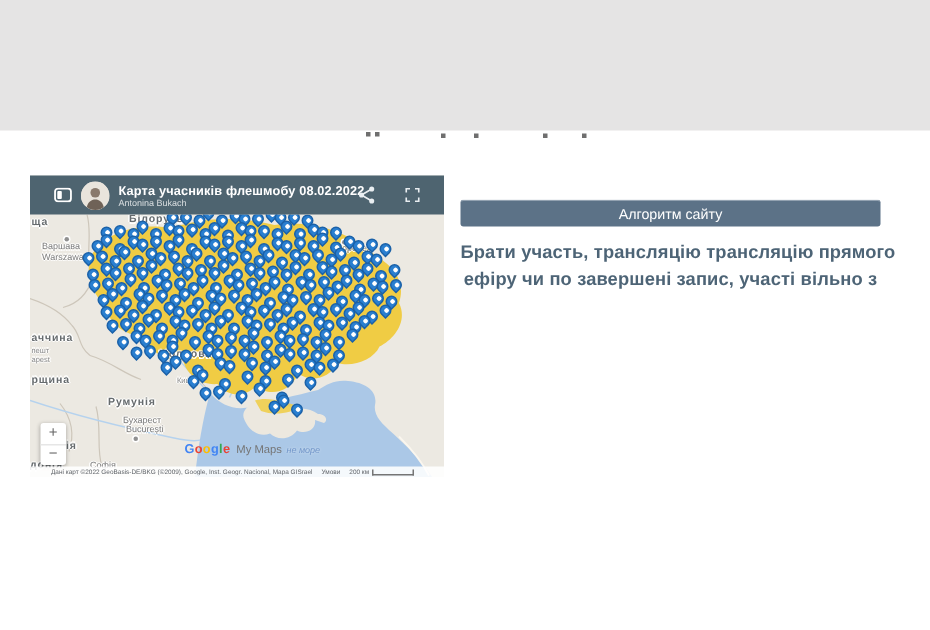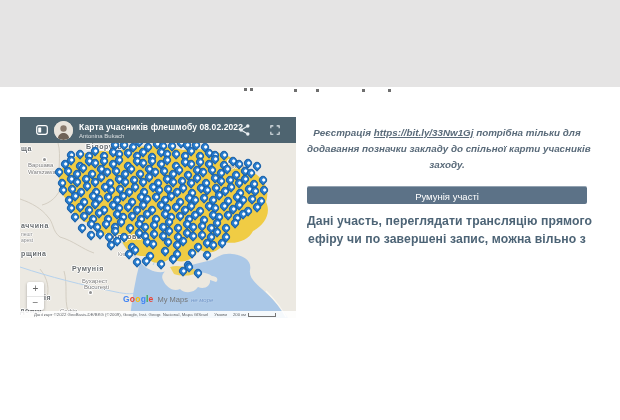--- a/index.html
+++ b/index.html
@@ -458,23 +458,18 @@
       <span class="terms">Умови</span>
       <span class="scalewrap">
         <span>200 км</span>
         <span class="scalebar"></span>
       </span>
     </div>
   </div>
 </div>
 
 <div class="content">
-  <div class="p-italic">
-    <div class="ln"><span>Реєстрація </span><a>https://bit.ly/33Nw1Gj</a><span> потрібна тільки для</span></div>
-    <div class="ln">додавання позначки закладу до спільної карти учасників</div>
-    <div class="ln">заходу.</div>
-  </div>
-  <button class="btn second">Румунія участі</button>
+  <button class="btn second">Алгоритм сайту</button>
   <div class="p-bold">
-    <div class="ln">Дані участь, переглядати трансляцію прямого</div>
-    <div class="ln">ефіру чи по завершені запис, можна вільно з</div>
+    <div class="ln">Брати участь, трансляцію трансляцію прямого</div>
+    <div class="ln">ефіру чи по завершені запис, участі вільно з</div>
   </div>
 </div>
 
 </body></html>

